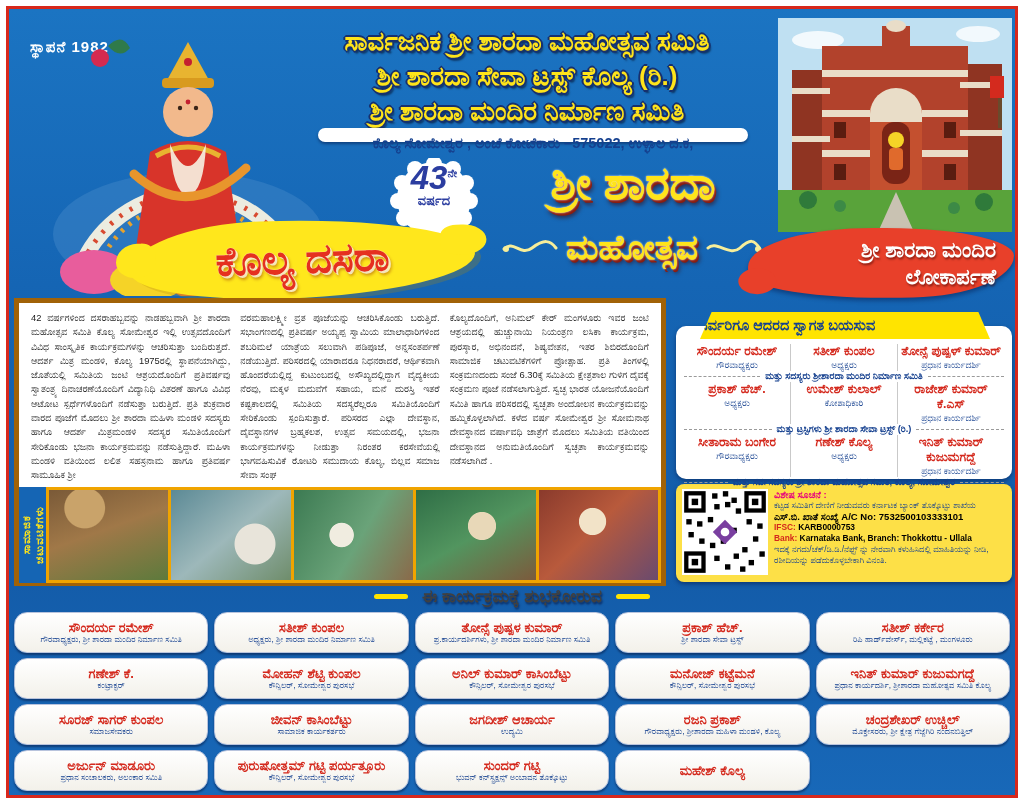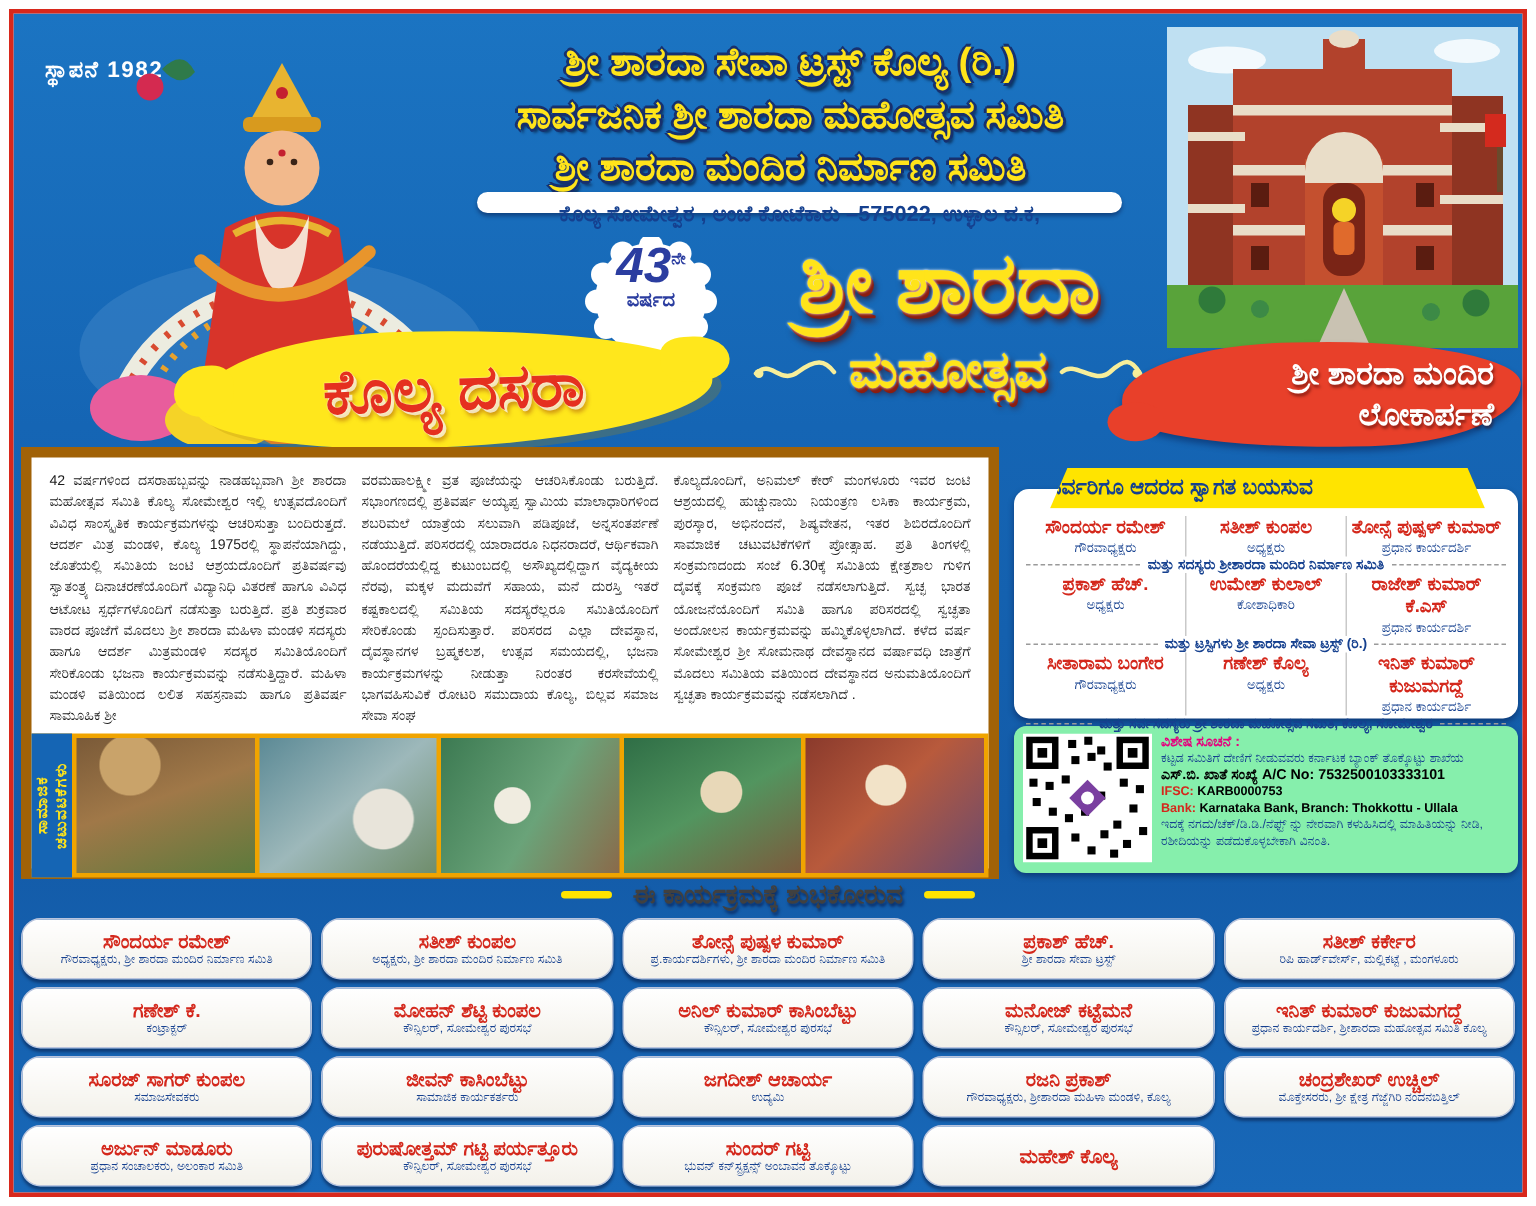--- a/index.html
+++ b/index.html
@@ -19,21 +19,21 @@
            text-align:center;line-height:31px;font-size:14.5px;font-weight:bold;color:#15408f;
            box-shadow:0 2px 3px rgba(0,0,40,.4);}
   
   .badge{position:absolute;left:390px;top:158px;width:88px;height:82px;text-align:center;}
   .badge svg{position:absolute;left:0;top:0;}
   .badge-num{position:relative;font-size:33px;font-weight:bold;font-style:italic;
              color:#2b3da0;line-height:30px;}
   .badge-num sup{font-size:11px;font-style:normal;}
   .badge-word{position:relative;font-size:13px;font-weight:bold;color:#2b3da0;}
   .event1{position:absolute;left:478px;top:156px;width:310px;text-align:center;
-          font-size:56px;font-weight:bold;color:#ffe41a;
+          font-size:46px;font-weight:bold;color:#ffe41a;
           text-shadow:0 0 2px #fff,2px 3px 0 #8c1d10,3px 5px 4px rgba(60,0,0,.6);}
   .event2{position:absolute;left:462px;top:228px;width:340px;display:flex;align-items:center;justify-content:center;gap:8px;}
   .event2 .txt{font-size:34px;font-weight:bold;color:#ffe41a;
           text-shadow:0 0 2px #fff,2px 3px 0 #8c1d10,3px 4px 4px rgba(60,0,0,.6);}
   .flourish{width:56px;height:22px;}
   
   .dasara{position:absolute;left:130px;top:220px;width:345px;height:78px;}
   .dasara .brush{position:absolute;inset:0;background:#ffe71c;transform:rotate(-2deg);
       border-radius:38% 62% 55% 45% / 60% 50% 50% 40%;box-shadow:6px 4px 0 rgba(180,140,0,.25);}
   .dasara .brush:before{content:"";position:absolute;left:-14px;top:18px;width:40px;height:34px;background:#ffe71c;
@@ -45,21 +45,21 @@
       text-shadow:0 0 1px #fff,2px 2px 0 rgba(255,255,255,.7),3px 4px 3px rgba(120,0,0,.35);}
   .temple{position:absolute;left:778px;top:18px;width:234px;height:214px;}
   .lokarpane{position:absolute;left:748px;top:228px;width:266px;height:70px;}
   .lokarpane .brush{position:absolute;inset:0;background:#e8402a;transform:rotate(-1deg);
       border-radius:45% 55% 40% 60% / 55% 45% 60% 40%;box-shadow:0 3px 4px rgba(0,0,40,.35);}
   .lokarpane .brush:before{content:"";position:absolute;left:-10px;bottom:6px;width:38px;height:26px;background:#e8402a;border-radius:50%;}
   .lokarpane .txt{position:absolute;inset:0;display:flex;flex-direction:column;align-items:flex-end;justify-content:center;
       padding-right:18px;color:#fff;font-weight:bold;font-size:21px;line-height:27px;text-shadow:1px 2px 2px rgba(60,0,0,.5);}
   
   .article-box{position:absolute;left:14px;top:298px;width:652px;height:288px;background:#fff;
-      border:7px solid #a16207;box-sizing:border-box;display:flex;flex-direction:column;}
+      border:5px solid #a16207;box-sizing:border-box;display:flex;flex-direction:column;}
   .article{flex:1;display:flex;gap:10px;padding:8px 12px 4px 12px;}
   .article .col{flex:1;font-size:9.4px;line-height:1.52;color:#1c1c1c;text-align:justify;}
   .photostrip{height:96px;display:flex;background:#f0a400;}
   .photo-label{width:27px;background:#1565b4;display:flex;align-items:center;justify-content:center;}
   .photo-label span{writing-mode:vertical-rl;transform:rotate(180deg);color:#ffe41a;font-weight:bold;
       font-size:10.5px;letter-spacing:1px;text-align:center;line-height:13px;}
   .photo{flex:1;margin:3px 0 3px 3px;}
   .photo:last-child{margin-right:3px;}
   .ph1{background:radial-gradient(circle at 30% 20%,#c9a36a 0 18%,transparent 19%),
        linear-gradient(160deg,#7a5a38 0%,#a07848 45%,#5d7a3c 100%);}
@@ -79,21 +79,21 @@
       border-radius:10px;z-index:2;box-sizing:border-box;padding:18px 8px 4px 8px;
       display:flex;flex-direction:column;justify-content:space-between;box-shadow:0 2px 4px rgba(0,0,40,.4);}
   .wrow{display:flex;}
   .wcell3{flex:1;text-align:center;border-left:1px solid #c9c9c9;padding:0 2px;}
   .wcell3:first-child{border-left:none;}
   .wcell3 .nm{font-size:12.3px;font-weight:bold;color:#d4281c;line-height:15px;}
   .wcell3 .tt{font-size:9px;color:#15408f;line-height:12px;}
   .wdiv{display:flex;align-items:center;gap:5px;color:#15408f;font-size:9.3px;font-weight:bold;}
   .wdiv:before,.wdiv:after{content:"";flex:1;border-top:1.5px dashed #9a9a9a;}
   
-  .bank-box{position:absolute;left:676px;top:484px;width:336px;height:98px;background:#86efac;border-radius:8px;
+  .bank-box{position:absolute;left:676px;top:484px;width:336px;height:98px;background:#fde047;border-radius:8px;
       box-sizing:border-box;padding:5px 6px;display:flex;gap:6px;box-shadow:0 2px 4px rgba(0,0,40,.4);}
   .qr{width:86px;height:86px;flex:0 0 auto;}
   .bank-info{flex:1;font-size:8.4px;line-height:11px;color:#15408f;}
   .bank-info .note-title{color:#e6007e;font-weight:bold;font-size:9.5px;}
   .bank-info .acct{font-weight:bold;color:#000;font-size:9.5px;}
   .bank-info .lbl{color:#d4281c;font-weight:bold;}
   .bank-info .val{color:#000;font-weight:bold;}
   .bank-info .contact{margin-top:2px;}
   .bank-info .phones{color:#e6007e;font-weight:bold;font-size:13.5px;letter-spacing:.3px;}
   
@@ -138,22 +138,22 @@
     <ellipse cx="110" cy="256" rx="38" ry="20" fill="#f5d327"></ellipse>
     <ellipse cx="170" cy="258" rx="40" ry="19" fill="#e87a38"></ellipse>
     <ellipse cx="232" cy="252" rx="36" ry="21" fill="#d84aa0"></ellipse>
     <ellipse cx="274" cy="246" rx="22" ry="17" fill="#f5e24a"></ellipse>
     <circle cx="88" cy="238" r="7" fill="#fff" opacity="0.8"></circle>
     <circle cx="146" cy="244" r="6" fill="#fff" opacity="0.8"></circle>
     <circle cx="206" cy="242" r="7" fill="#fff" opacity="0.8"></circle>
   </svg>
 
   <div class="org-lines">
+    <div class="org-line">ಸಾರ್ವಜನಿಕ ಶ್ರೀ ಶಾರದಾ ಮಹೋತ್ಸವ ಸಮಿತಿ</div>
     <div class="org-line">ಶ್ರೀ ಶಾರದಾ ಸೇವಾ ಟ್ರಸ್ಟ್ ಕೊಲ್ಯ (ರಿ.)</div>
-    <div class="org-line">ಸಾರ್ವಜನಿಕ ಶ್ರೀ ಶಾರದಾ ಮಹೋತ್ಸವ ಸಮಿತಿ</div>
     <div class="org-line">ಶ್ರೀ ಶಾರದಾ ಮಂದಿರ ನಿರ್ಮಾಣ ಸಮಿತಿ</div>
   </div>
 
   <div class="address">ಕೊಲ್ಯ ಸೋಮೇಶ್ವರ , ಅಂಚೆ ಕೋಟೆಕಾರು –575022, ಉಳ್ಳಾಲ ದ.ಕ,</div>
 
   <div class="badge">
     <svg width="88" height="82" viewBox="0 0 88 82">
       <g fill="#ffffff">
         <circle cx="44" cy="6" r="8"></circle>
           <circle cx="63" cy="11" r="8"></circle>

